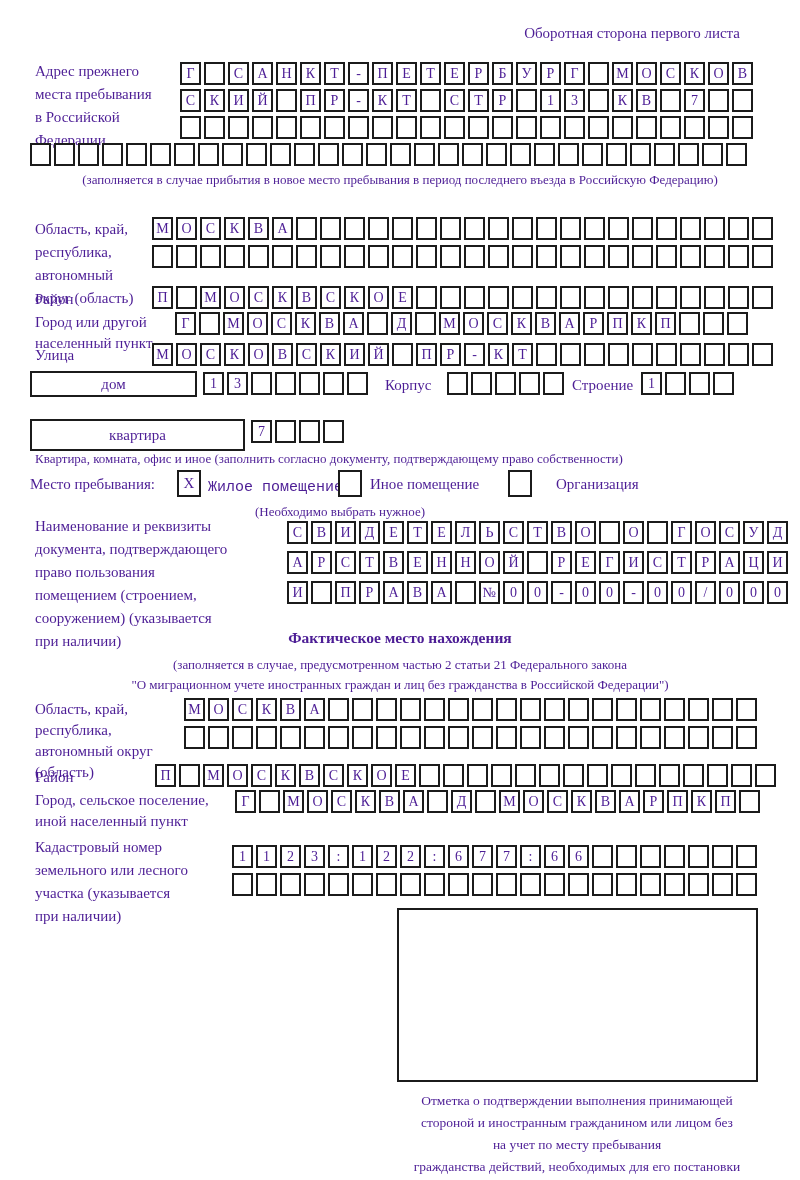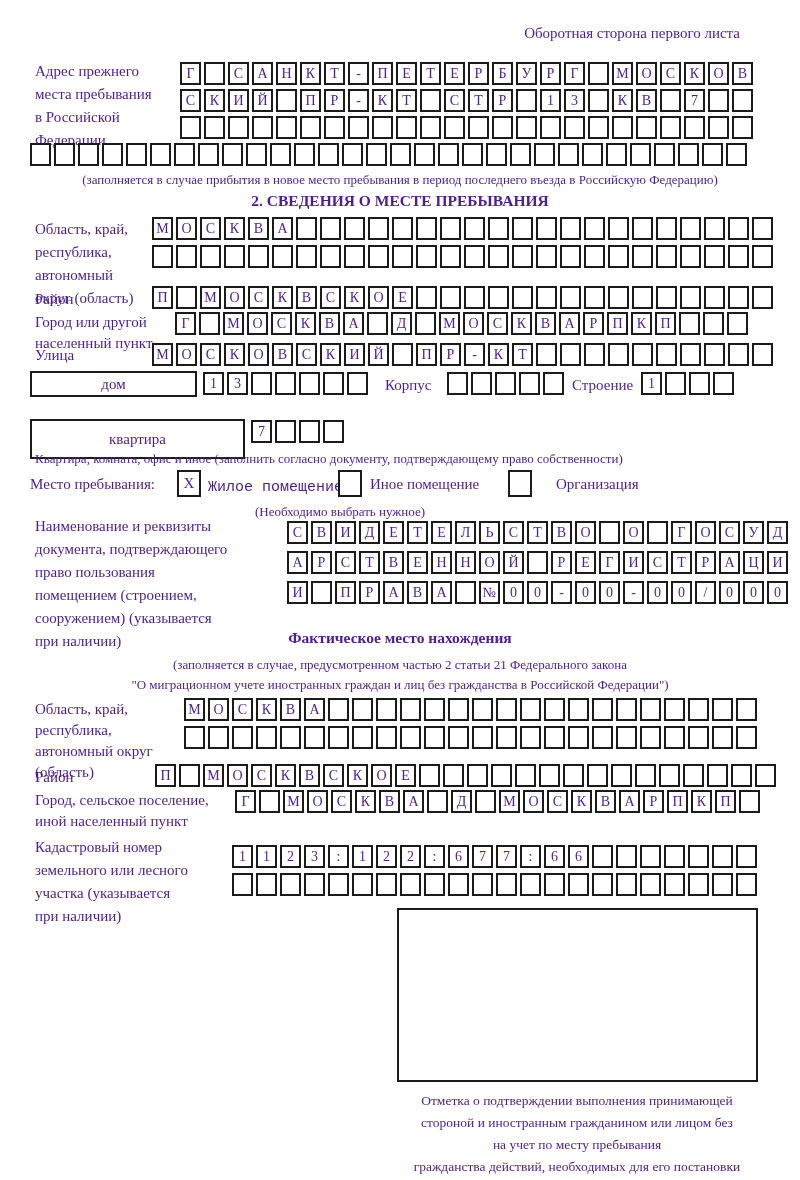--- a/index.html
+++ b/index.html
@@ -149,21 +149,20 @@
       <span class="cell"></span>
       <span class="cell"></span>
       <span class="cell"></span>
       <span class="cell"></span>
       <span class="cell"></span>
       <span class="cell"></span>
       <span class="cell"></span>
     </div>
   <div class="abs cap center" style="top:171px;">(заполняется в случае прибытия в новое место пребывания в период последнего въезда в Российскую Федерацию)</div>
 
-  <div class="abs title center" style="top:192px;">2. СВЕДЕНИЯ О МЕСТЕ ПРЕБЫВАНИЯ</div>
 
   <div class="abs lbl" style="left:35px;top:218px;">
       <div>Область, край,</div>
       <div>республика,</div>
       <div>автономный</div>
       <div>округ (область)</div>
     </div>
   <div class="abs cellrow" style="left:152px;top:217px;">
       <span class="cell">М</span>
       <span class="cell">О</span>
@@ -331,21 +330,21 @@
       <span class="cell"></span>
     </div>
   <div class="abs lbl" style="left:572px;top:374px;">Строение</div>
   <div class="abs cellrow" style="left:641px;top:372px;">
       <span class="cell">1</span>
       <span class="cell"></span>
       <span class="cell"></span>
       <span class="cell"></span>
     </div>
 
-  <div class="abs bigbox" style="left:30px;top:419px;width:215px;height:40px;">квартира</div>
+  <div class="abs bigbox" style="left:30px;top:419px;width:215px;height:32px;">квартира</div>
   <div class="abs cellrow" style="left:251px;top:420px;">
       <span class="cell">7</span>
       <span class="cell"></span>
       <span class="cell"></span>
       <span class="cell"></span>
     </div>
   <div class="abs cap" style="left:35px;top:450px;width:740px;">Квартира, комната, офис и иное (заполнить согласно документу, подтверждающему право собственности)</div>
 
   <div class="abs lbl" style="left:30px;top:473px;">Место пребывания:</div>
   <div class="abs chk" style="left:177px;top:470px;">X</div>

